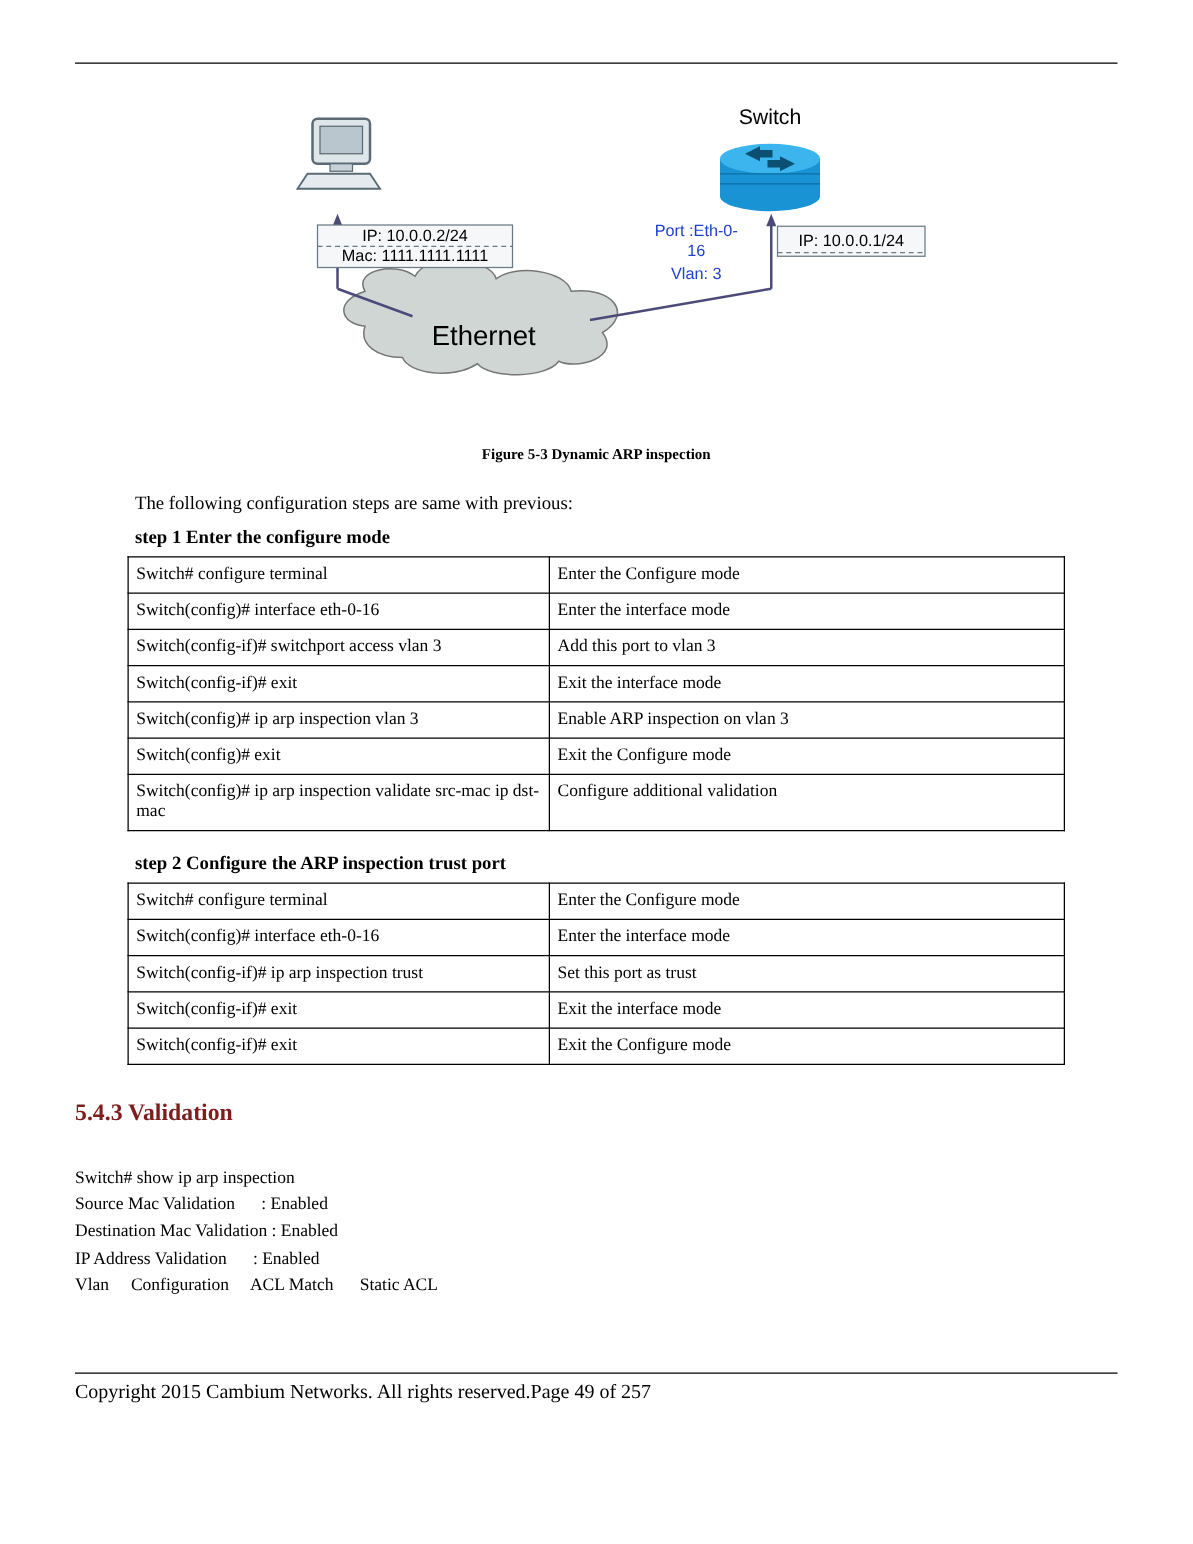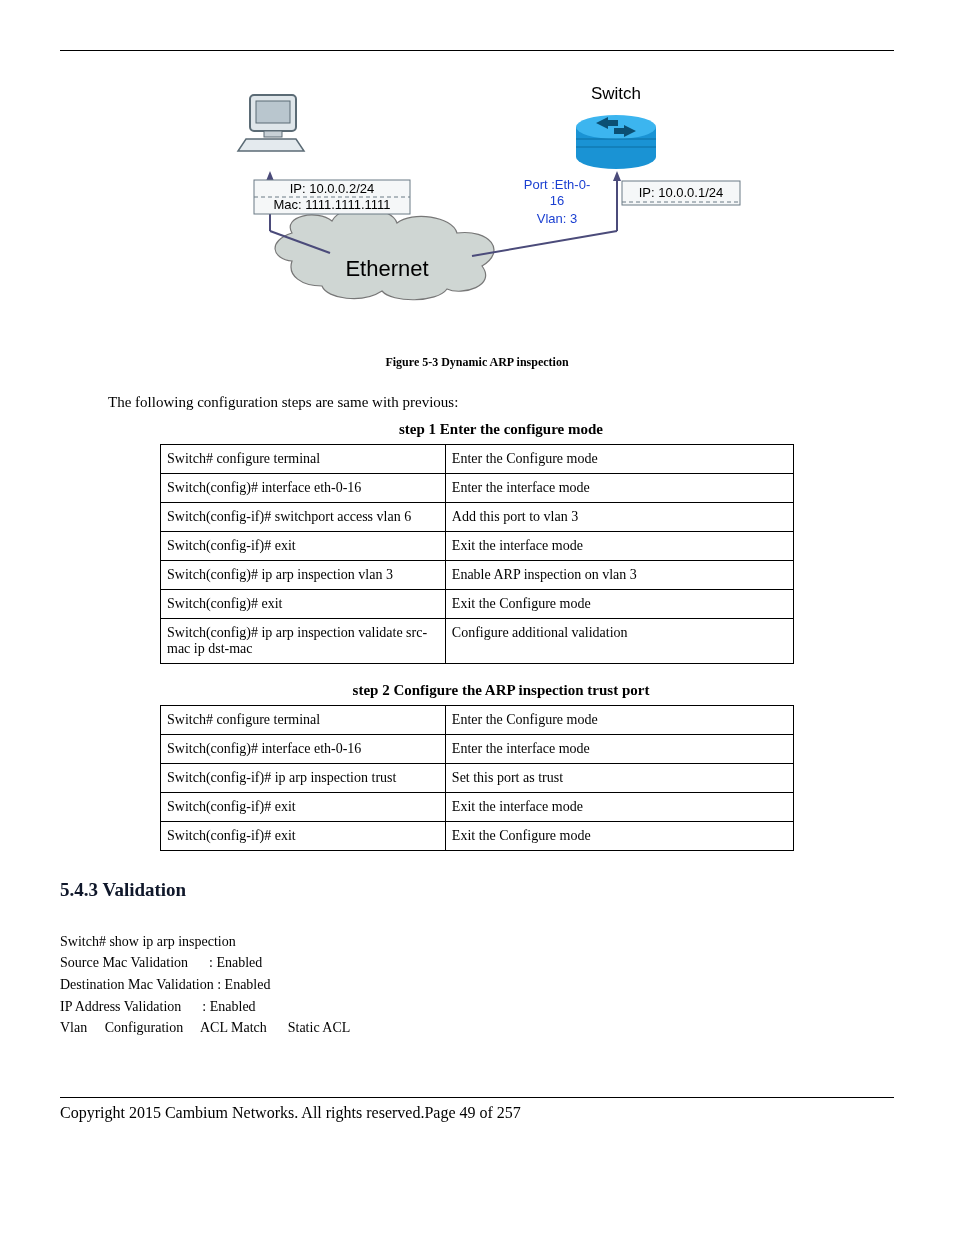--- a/index.html
+++ b/index.html
@@ -32,41 +32,40 @@
   .steps-intro {
     font-size: 15px;
     margin: 0 0 10px 0;
     padding-left: 48px;
   }
   .step-head {
     font-weight: bold;
     font-size: 15px;
     margin: 10px 0 6px 0;
     padding-left: 48px;
-    text-align: center;
   }
   table.steps {
     border-collapse: collapse;
-    width: 634px;
+    width: 750px;
     margin: 2px auto 18px auto;
     font-size: 14px;
   }
   table.steps td {
     border: 1px solid #000;
     padding: 6px 6px;
     vertical-align: top;
   }
   table.steps td:first-child {
     width: 45%;
   }
   .section-head {
     font-weight: bold;
     font-size: 19px;
     margin: 28px 0 8px 0;
-    color: #0f172a;
+    color: #7f1d1d;
   }
   .validate-intro {
     font-size: 15px;
     margin: 6px 0 10px 0;
     padding-left: 48px;
   }
   .cmd-block {
     font-size: 14px;
     line-height: 1.55;
     white-space: pre;
@@ -162,21 +161,21 @@
     <tbody>
       <tr>
           <td>Switch# configure terminal</td>
           <td>Enter the Configure mode</td>
         </tr>
       <tr>
           <td>Switch(config)# interface eth-0-16</td>
           <td>Enter the interface mode</td>
         </tr>
       <tr>
-          <td>Switch(config-if)# switchport access vlan 6</td>
+          <td>Switch(config-if)# switchport access vlan 3</td>
           <td>Add this port to vlan 3</td>
         </tr>
       <tr>
           <td>Switch(config-if)# exit</td>
           <td>Exit the interface mode</td>
         </tr>
       <tr>
           <td>Switch(config)# ip arp inspection vlan 3</td>
           <td>Enable ARP inspection on vlan 3</td>
         </tr>

